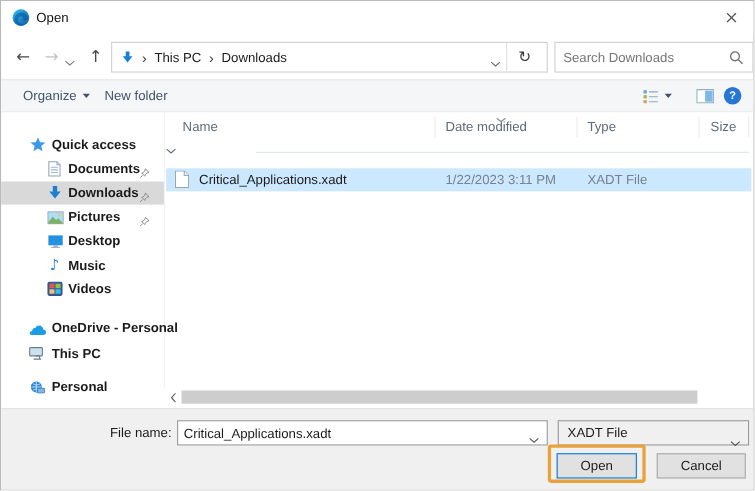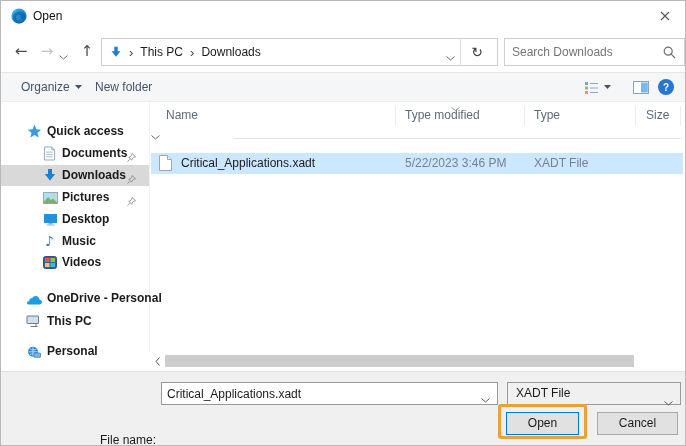--- a/index.html
+++ b/index.html
@@ -45,21 +45,21 @@
   .side-icon { position:absolute; top:3px; }
   .side-label { position:absolute; top:0; white-space:nowrap; }
   .pin { position:absolute; left:126px; top:5px; }
 
   
   .hscroll-btn { position:absolute; left:150px; top:353px; width:13px; height:14px; display:flex; align-items:center; justify-content:center; }
   .hscroll-thumb { position:absolute; left:164px; top:354px; width:469px; height:12px; background:#cdcdcd; }
 
   
   .footer { position:absolute; left:0; top:370px; width:100%; height:76px; background:#f0f0f0; border-top:1px solid #e2e2e2; }
-  .fn-label { position:absolute; left:0; top:385px; width:155px; text-align:right;margin-top:47px; }
+  .fn-label { position:absolute; left:0; top:385px; width:155px; text-align:right; }
   .fn-combo { position:absolute; left:160px; top:381px; width:337px; height:23px; border:1px solid #999; background:#fff; }
   .fn-combo input { position:absolute; left:5px; top:1px; width:305px; height:19px; border:none; outline:none; font-family:inherit; font-size:12px; color:#1b1b1b; background:transparent; }
   .type-combo { position:absolute; left:506px; top:381px; width:174px; height:23px; border:1px solid #9a9a9a; background:#f0f0f0; line-height:21px; }
   .type-combo .combo-text { margin-left:8px; }
   .combo-chevron { position:absolute; right:7px; top:9px; }
   .highlight-box { position:absolute; left:497px; top:403px; width:89px; height:35px; border:3px solid #e9a23b; border-radius:3px; pointer-events:none; }
   .btn { position:absolute; top:411px; height:23px; background:#e1e1e1; text-align:center; line-height:21px; }
   .btn-open { left:505px; width:73px; border:1px solid #0078d7; }
   .btn-cancel { left:596px; width:81px; border:1px solid #a9a9a9; }
 
@@ -157,21 +157,21 @@
         <rect x=".5" y=".5" width="15" height="12" fill="#fff" stroke="#8aa4bd"></rect>
         <rect x="8" y="1.5" width="6.8" height="10" fill="#7cb9e8"></rect>
       </svg>
     </div>
     <div class="tool-item" style="left:657px">
       <span class="helpcircle">?</span>
     </div>
   </div>
 
   <div class="col-header" style="left:165px">Name</div>
-  <div class="col-header" style="left:404px">Type modified</div>
+  <div class="col-header" style="left:404px">Date modified</div>
   <div class="col-header" style="left:533px">Type</div>
   <div class="col-header" style="left:645px">Size</div>
   <span class="abs" style="left:450px;top:99px">
     <svg width="9" height="4" viewBox="0 0 9 4">
         <path d="M.5.5 4.5 3.5 8.5.5" fill="none" stroke="#8a8a8a"></path>
       </svg>
   </span>
   <div class="col-sep" style="left:394px"></div>
   <div class="col-sep" style="left:523px"></div>
   <div class="col-sep" style="left:634px"></div>
@@ -187,21 +187,21 @@
   <div class="group-rule"></div>
 
   <div class="file-row">
     <span class="abs" style="left:8px;top:2px">
       <svg width="13" height="16" viewBox="0 0 13 16">
           <path d="M.5.5h8l4 4v11H.5z" fill="#fff" stroke="#9aa7b4"></path>
           <path d="M8.5.5v4h4" fill="#e8eef4" stroke="#9aa7b4"></path>
         </svg>
     </span>
     <span class="cell" style="left:30px">Critical_Applications.xadt</span>
-    <span class="cell dimtext" style="left:254px">5/22/2023 3:46 PM</span>
+    <span class="cell dimtext" style="left:254px">1/22/2023 3:11 PM</span>
     <span class="cell dimtext" style="left:383px">XADT File</span>
     <span class="cell dimtext" style="left:495px"></span>
   </div>
 
   <div class="side-item" style="top:120px">
     <span class="side-icon" style="left:26px">
       <svg width="15" height="15" viewBox="0 0 16 16">
           <path d="M8 .8 10 5.6 15.2 6 11.2 9.4 12.4 14.4 8 11.7 3.6 14.4 4.8 9.4 .8 6 6 5.6z" fill="#3a99e9"></path>
         </svg>
     </span>

